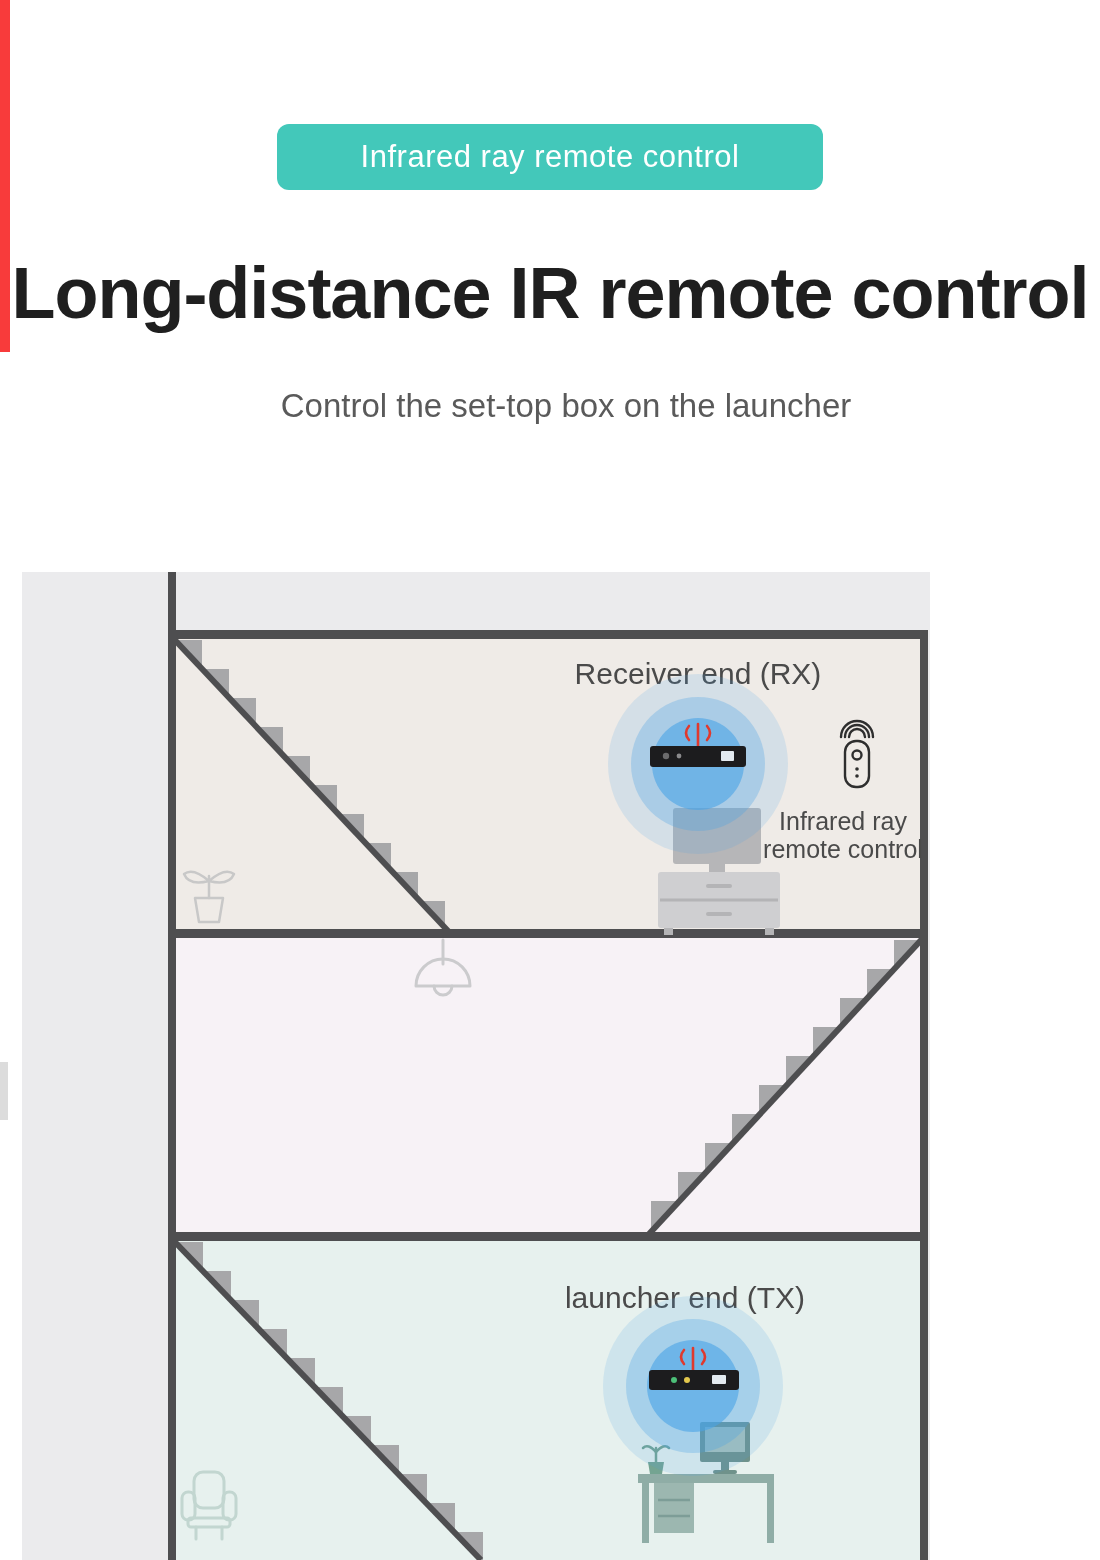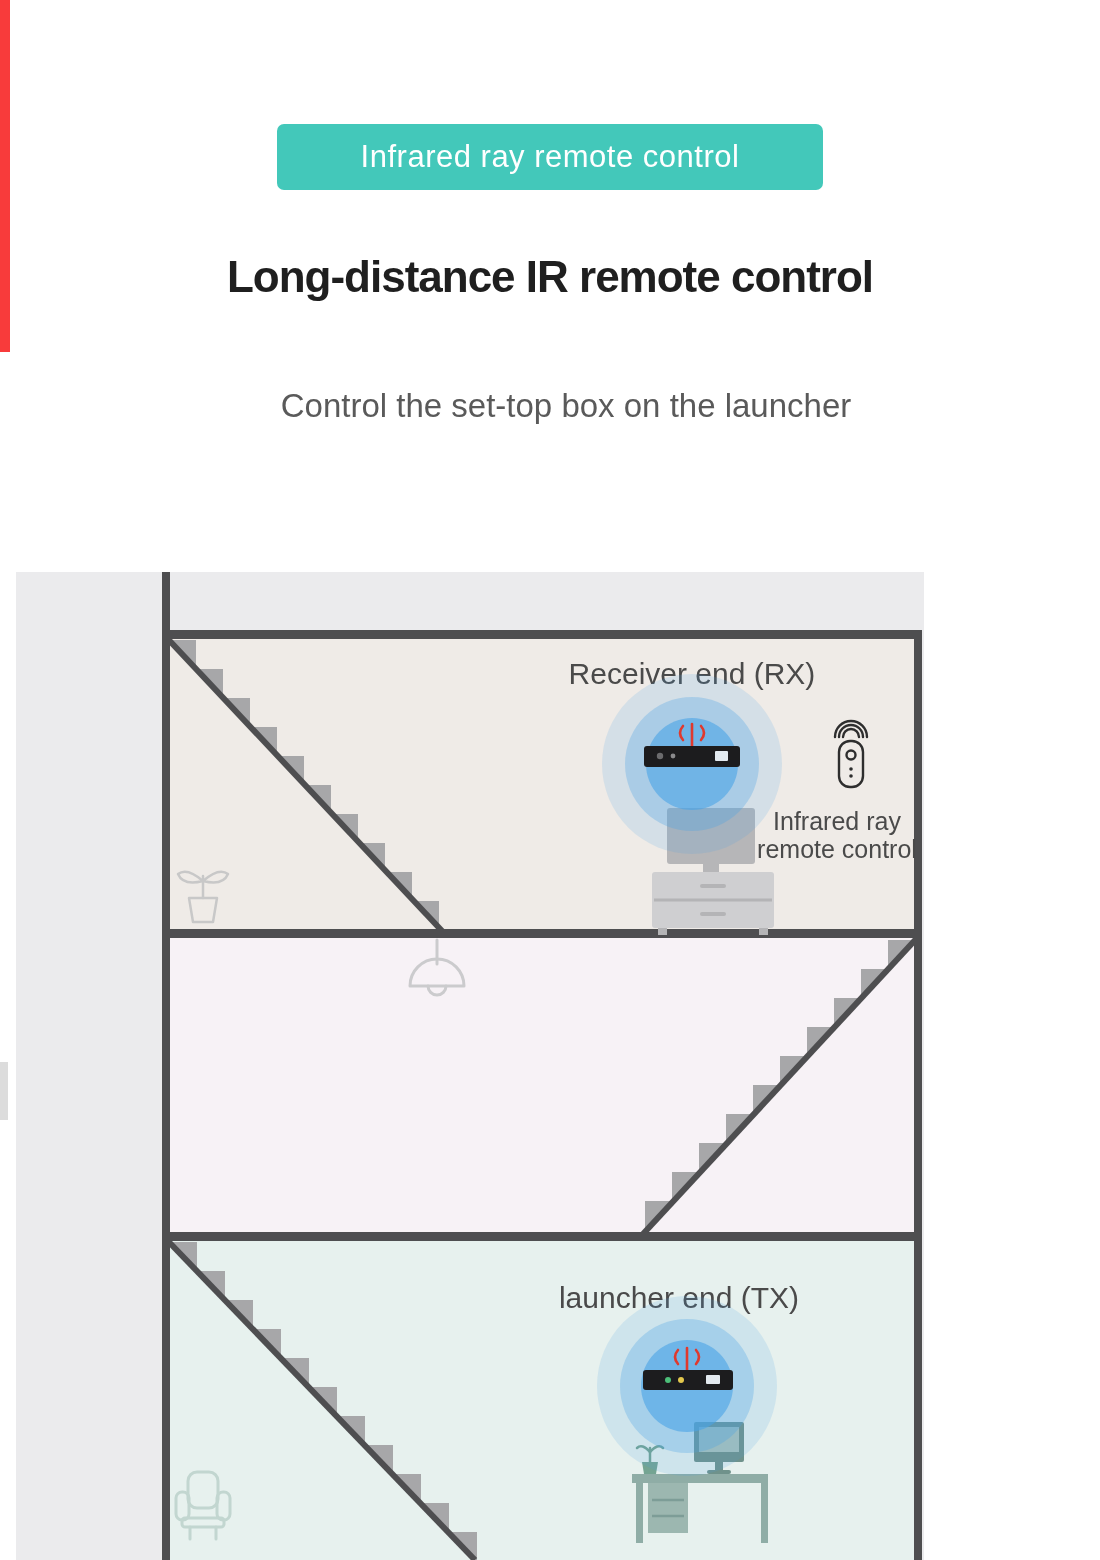--- a/index.html
+++ b/index.html
@@ -4,33 +4,33 @@
 <style>
   html,body{margin:0;padding:0;}
   body{
     width:1100px;height:1560px;position:relative;background:#ffffff;
     font-family:"Liberation Sans",sans-serif;overflow:hidden;
   }
   .stripe-red{position:absolute;left:0;top:0;width:10px;height:352px;background:var(--stripe-red,#f83b3b);}
   .stripe-gray{position:absolute;left:0;top:1062px;width:8px;height:58px;background:#dcdcdc;}
   .badge{
     position:absolute;top:124px;left:50%;transform:translateX(-50%);
-    width:546px;height:66px;background:var(--accent-teal,#43c8ba);border-radius:7px;
+    width:546px;height:66px;background:var(--accent-teal,#43c8ba);border-radius:12px;
     display:flex;align-items:center;justify-content:center;
     color:#ffffff;font-size:31px;letter-spacing:0.5px;
   }
   h1.title{
     position:absolute;top:252px;left:0;width:100%;margin:0;text-align:center;
-    font-size:44px;font-weight:600;color:var(--heading-text,#1f1f1f);letter-spacing:-1px;
+    font-size:72px;font-weight:600;color:var(--heading-text,#1f1f1f);letter-spacing:-1px;
   }
   .subtitle{
     position:absolute;top:380px;left:16px;width:100%;margin:0;text-align:center;
     font-size:33px;line-height:52px;color:var(--subtitle-text,#5a5a5a);
   }
-  .illustration{position:absolute;top:572px;left:16px;width:757px;height:988px;}
+  .illustration{position:absolute;top:572px;left:22px;width:757px;height:988px;}
   svg text{font-family:"Liberation Sans",sans-serif;}
   .room-label{font-size:30px;fill:#4a4a4a;}
   .remote-caption{font-size:25px;fill:#4a4a4a;}
   .diagram-bg{fill:var(--diagram-bg,#ebebed);}
   .room-receiver{fill:var(--room-receiver-bg,#efebe7);}
   .room-middle{fill:var(--room-middle-bg,#f7f2f6);}
   .room-launcher{fill:var(--room-launcher-bg,#e7f1ee);}
   .wall{fill:var(--wall-dark,#4e4e50);}
   .stair{fill:var(--stair-gray,#a7a7a9);}
   .diag{stroke:var(--wall-dark,#4e4e50);stroke-width:6;fill:none;}

